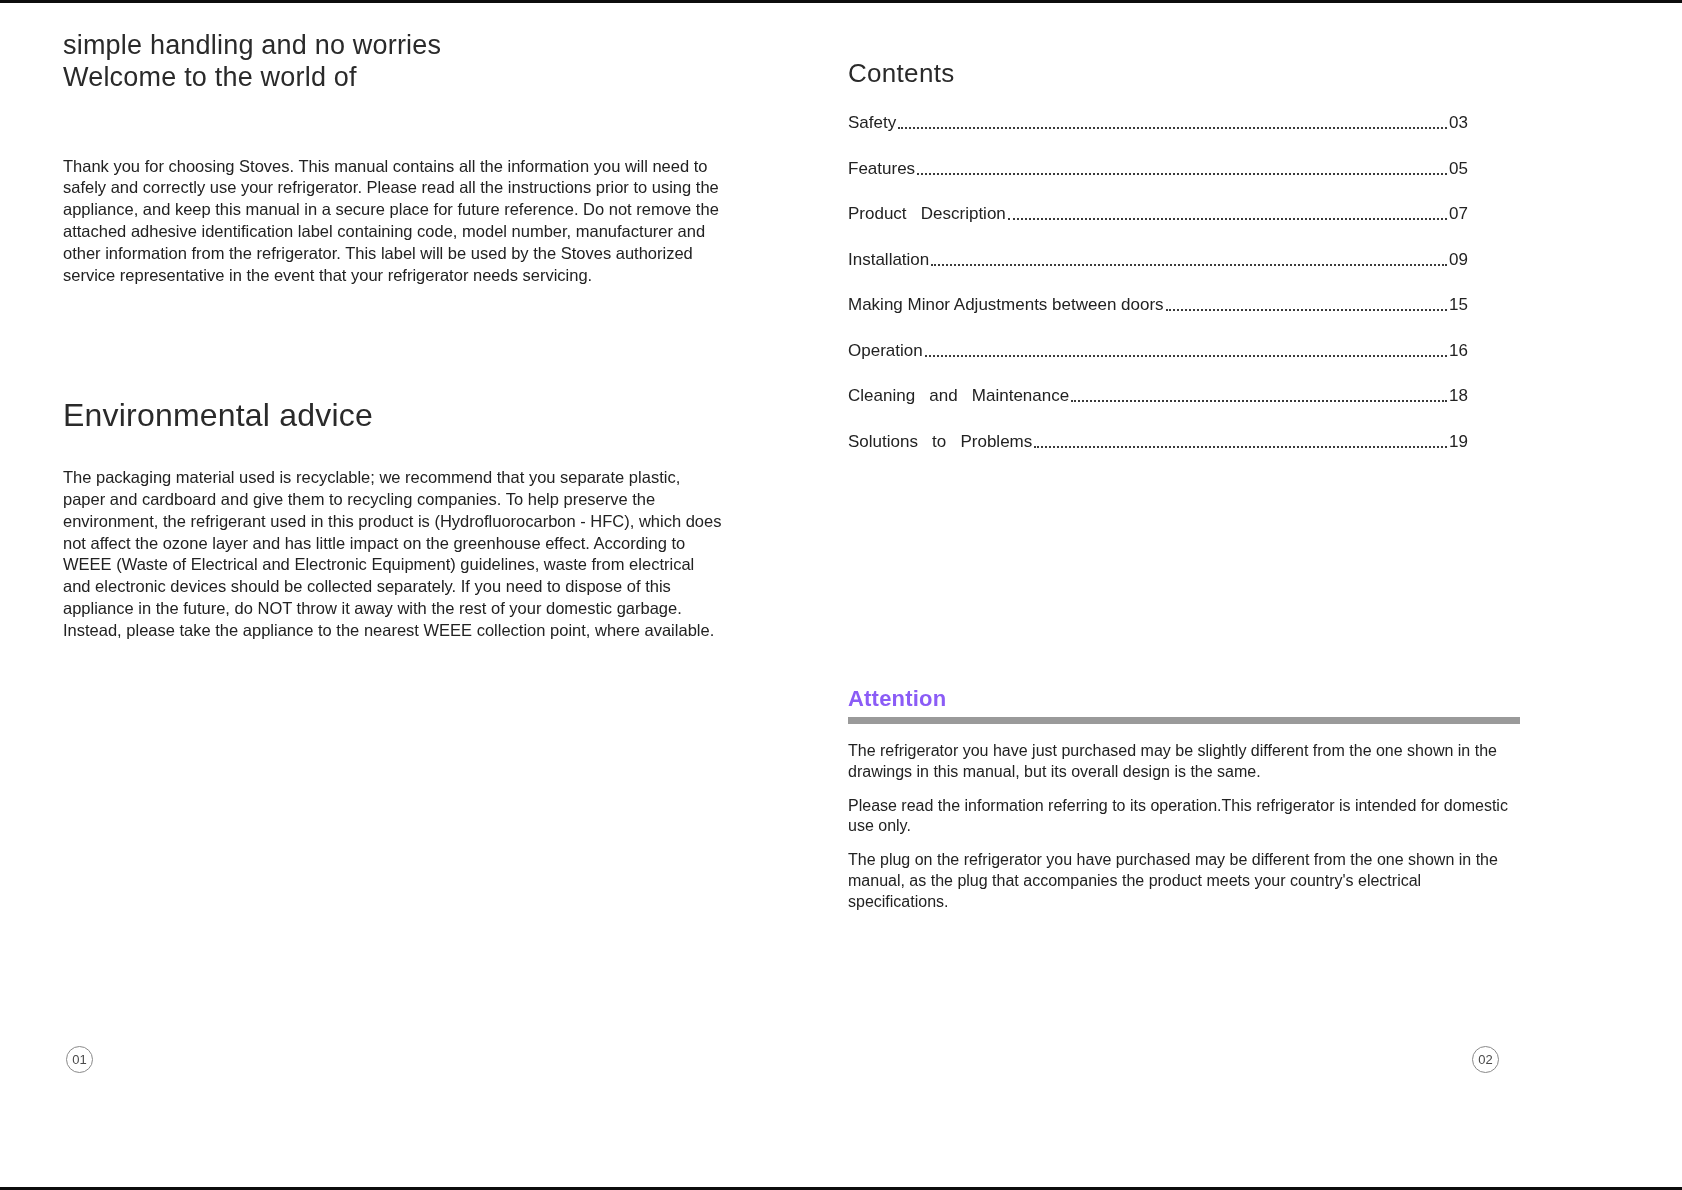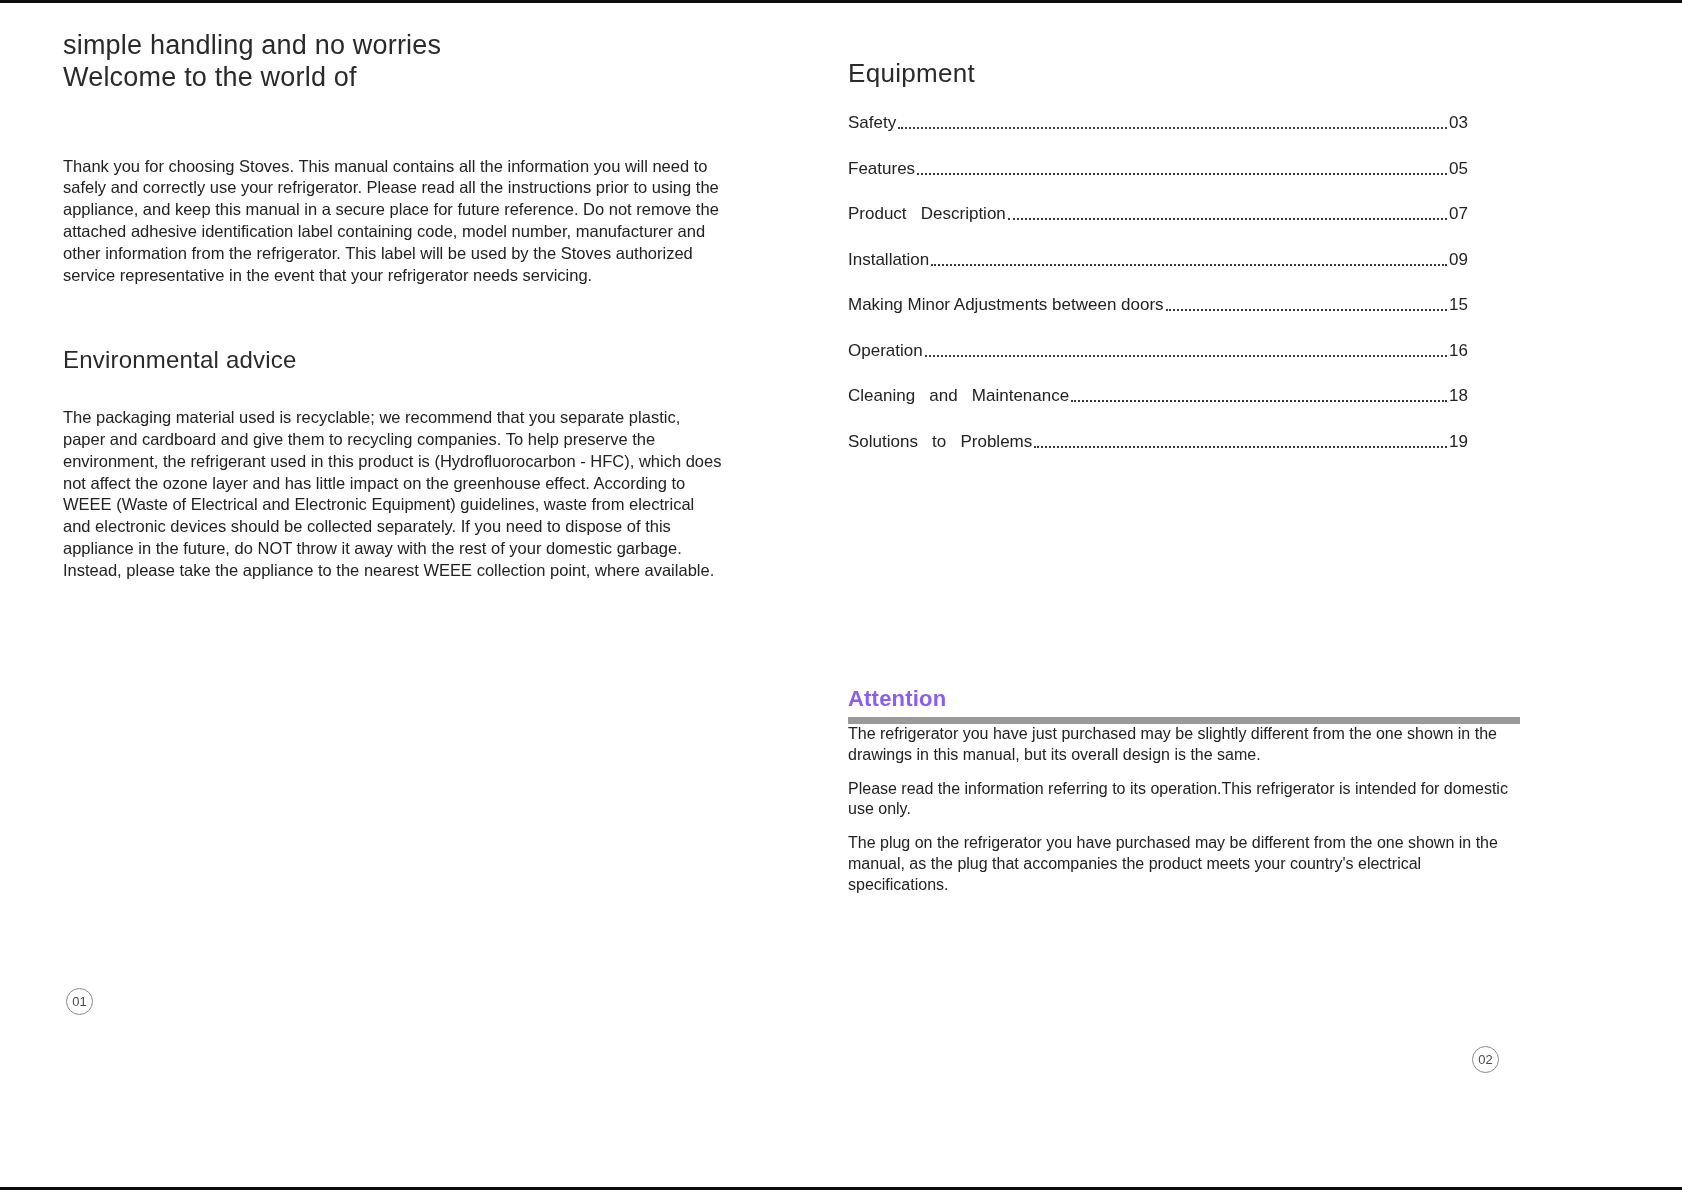--- a/index.html
+++ b/index.html
@@ -10,45 +10,45 @@
     -webkit-font-smoothing:antialiased;
   }
   .edge { position:absolute; left:0; right:0; background:#0d0d0d; }
   .edge-top { top:0; height:3px; }
   .edge-bottom { bottom:0; height:3px; }
 
   
   .left-col { position:absolute; left:63px; top:30px; width:662px; }
   .doc-title { font-size:27px; line-height:1.18; color:#2a2a2a; font-weight:400; letter-spacing:0.2px; }
   .intro-para { margin-top:62px; font-size:16.5px; line-height:1.32; color:#222; }
-  .env-heading { margin-top:60px; font-size:24px; font-weight:400; color:#2a2a2a; letter-spacing:0.2px; }
+  .env-heading { margin-top:111px; font-size:32px; font-weight:400; color:#2a2a2a; letter-spacing:0.2px; }
   .env-para { margin-top:33px; font-size:16.5px; line-height:1.32; color:#222; }
 
   
   .right-col { position:absolute; left:848px; top:58px; width:672px; }
   .contents-heading { font-size:26px; font-weight:400; color:#2a2a2a; letter-spacing:0.3px; }
   .toc { margin-top:24px; width:620px; }
   .toc-row { display:flex; align-items:flex-end; font-size:17px; color:#222; margin-bottom:25.5px; }
   .toc-label { white-space:pre; }
   .toc-leader { flex:1; border-bottom:2px dotted #3a3a3a; margin:0 2px 4px 2px; min-width:20px; }
   .toc-page { white-space:pre; }
 
   .attention-block { position:absolute; left:848px; top:686px; width:672px; }
   .attention-heading { font-size:22px; font-weight:700; color:#8b5cf6; letter-spacing:0.2px; }
   .attention-bar { margin-top:5px; height:7px; background:#9a9a9a; width:100%; }
-  .attention-paras { }
+  .attention-paras { margin-top:17px; }
   .attention-paras p { font-size:16px; line-height:1.3; color:#222; margin-bottom:13px; }
 
   
   .page-circle {
     position:absolute; width:27px; height:27px; border:1.5px solid #8a8a8a; border-radius:50%;
     display:flex; align-items:center; justify-content:center;
     font-size:13px; color:#4a4a4a; background:#fff;
   }
-  .page-circle-left { left:66px; top:988px; }
+  .page-circle-left { left:66px; top:1046px; }
   .page-circle-right { left:1472px; top:1046px; }
 </style>
 </head>
 <body>
 
 <div class="edge edge-top"></div>
 <div class="edge edge-bottom"></div>
 
 <div class="left-col">
   <div class="doc-title">
@@ -57,21 +57,21 @@
   </div>
 
   <p class="intro-para">Thank you for choosing Stoves. This manual contains all the information you will need to safely and correctly use your refrigerator.  Please read all the instructions prior to using the appliance, and keep this manual in a secure place for future reference. Do not remove the attached adhesive identification label containing code, model number, manufacturer and other information from the refrigerator.    This label will be used by the Stoves authorized service representative in the event that your refrigerator needs servicing.</p>
 
   <h2 class="env-heading">Environmental advice</h2>
 
   <p class="env-para">The packaging material used is recyclable; we recommend that you separate plastic, paper and cardboard and give them to recycling companies.  To help preserve the environment, the refrigerant used in this product is (Hydrofluorocarbon - HFC), which does not affect the ozone layer and has little impact on the greenhouse effect. According to WEEE (Waste of Electrical and Electronic Equipment) guidelines, waste from electrical and electronic devices should be collected separately. If you need to dispose of this appliance in the future, do NOT throw it away with the rest of your domestic garbage. Instead, please take the appliance to the nearest WEEE collection point, where available.</p>
 </div>
 
 <div class="right-col">
-  <h2 class="contents-heading">Equipment</h2>
+  <h2 class="contents-heading">Contents</h2>
 
   <div class="toc">
     <div class="toc-row">
       <span class="toc-label">Safety</span>
       <span class="toc-leader"></span>
       <span class="toc-page">03</span>
     </div>
     <div class="toc-row">
       <span class="toc-label">Features</span>
       <span class="toc-leader"></span>

